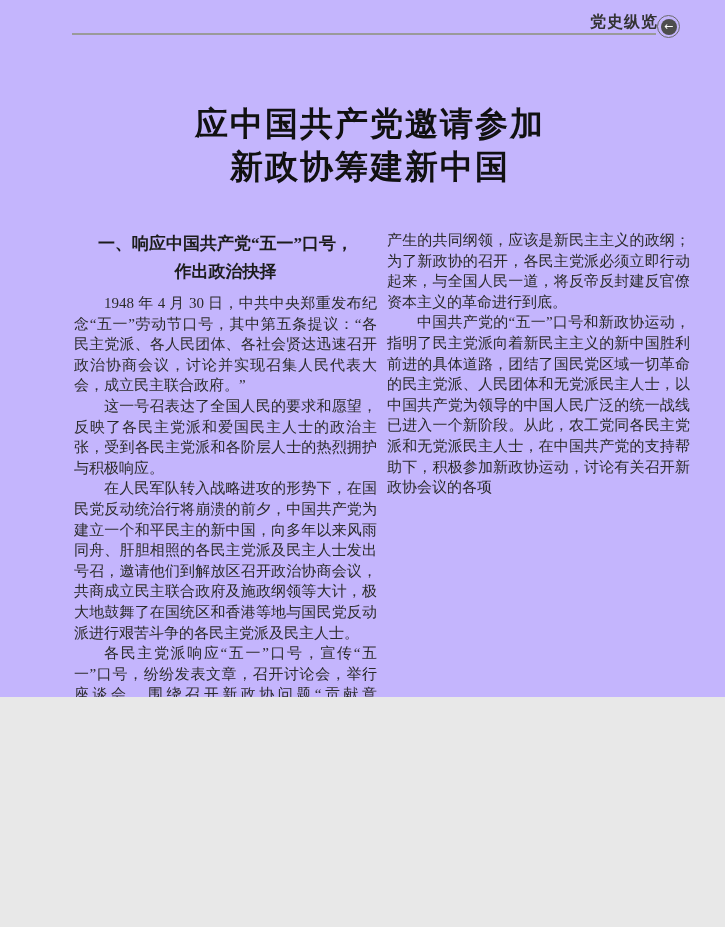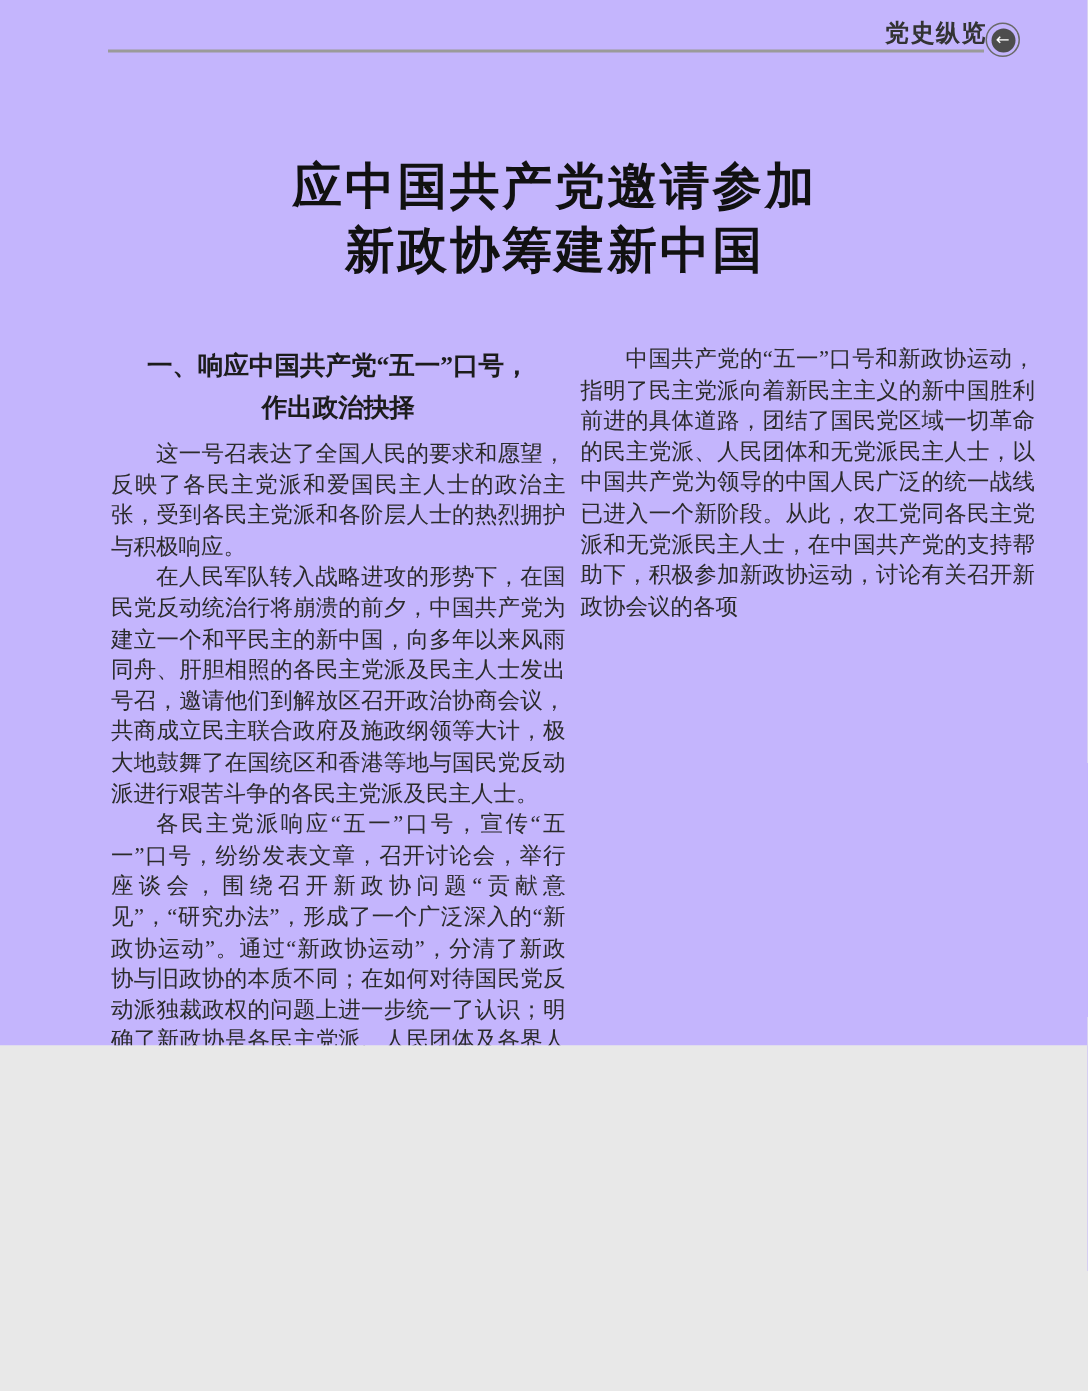--- a/index.html
+++ b/index.html
@@ -163,20 +163,21 @@
   <div class="title-block">
     <div>应中国共产党邀请参加</div>
     <div>新政协筹建新中国</div>
   </div>
 
   <div class="article">
     <div class="section-heading">
       <div>一、响应中国共产党“五一”口号，</div>
       <div>作出政治抉择</div>
     </div>
+    <p>1948 年 4 月 30 日，中共中央郑重发布纪念“五一”劳动节口号，其中第五条提议：“各民主党派、各人民团体、各社会贤达迅速召开政治协商会议，讨论并实现召集人民代表大会，成立民主联合政府。”</p>
     <p>这一号召表达了全国人民的要求和愿望，反映了各民主党派和爱国民主人士的政治主张，受到各民主党派和各阶层人士的热烈拥护与积极响应。</p>
     <p>在人民军队转入战略进攻的形势下，在国民党反动统治行将崩溃的前夕，中国共产党为建立一个和平民主的新中国，向多年以来风雨同舟、肝胆相照的各民主党派及民主人士发出号召，邀请他们到解放区召开政治协商会议，共商成立民主联合政府及施政纲领等大计，极大地鼓舞了在国统区和香港等地与国民党反动派进行艰苦斗争的各民主党派及民主人士。</p>
     <p>各民主党派响应“五一”口号，宣传“五一”口号，纷纷发表文章，召开讨论会，举行座谈会，围绕召开新政协问题“贡献意见”，“研究办法”，形成了一个广泛深入的“新政协运动”。通过“新政协运动”，分清了新政协与旧政协的本质不同；在如何对待国民党反动派独裁政权的问题上进一步统一了认识；明确了新政协是各民主党派、人民团体及各界人民的政治协商会，它拒绝反动派参加，而且中国共产党是新政协的当然领导者；将在新政协产生的共同纲领，应该是新民主主义的政纲；为了新政协的召开，各民主党派必须立即行动起来，与全国人民一道，将反帝反封建反官僚资本主义的革命进行到底。</p>
     <p>中国共产党的“五一”口号和新政协运动，指明了民主党派向着新民主主义的新中国胜利前进的具体道路，团结了国民党区域一切革命的民主党派、人民团体和无党派民主人士，以中国共产党为领导的中国人民广泛的统一战线已进入一个新阶段。从此，农工党同各民主党派和无党派民主人士，在中国共产党的支持帮助下，积极参加新政协运动，讨论有关召开新政协会议的各项</p>
   </div>
 
   <div class="footer-rule"></div>
   <div class="footer-meta">
     <span class="footer-issue">2020.01</span>
     <span class="footer-journal">至为重要</span>

